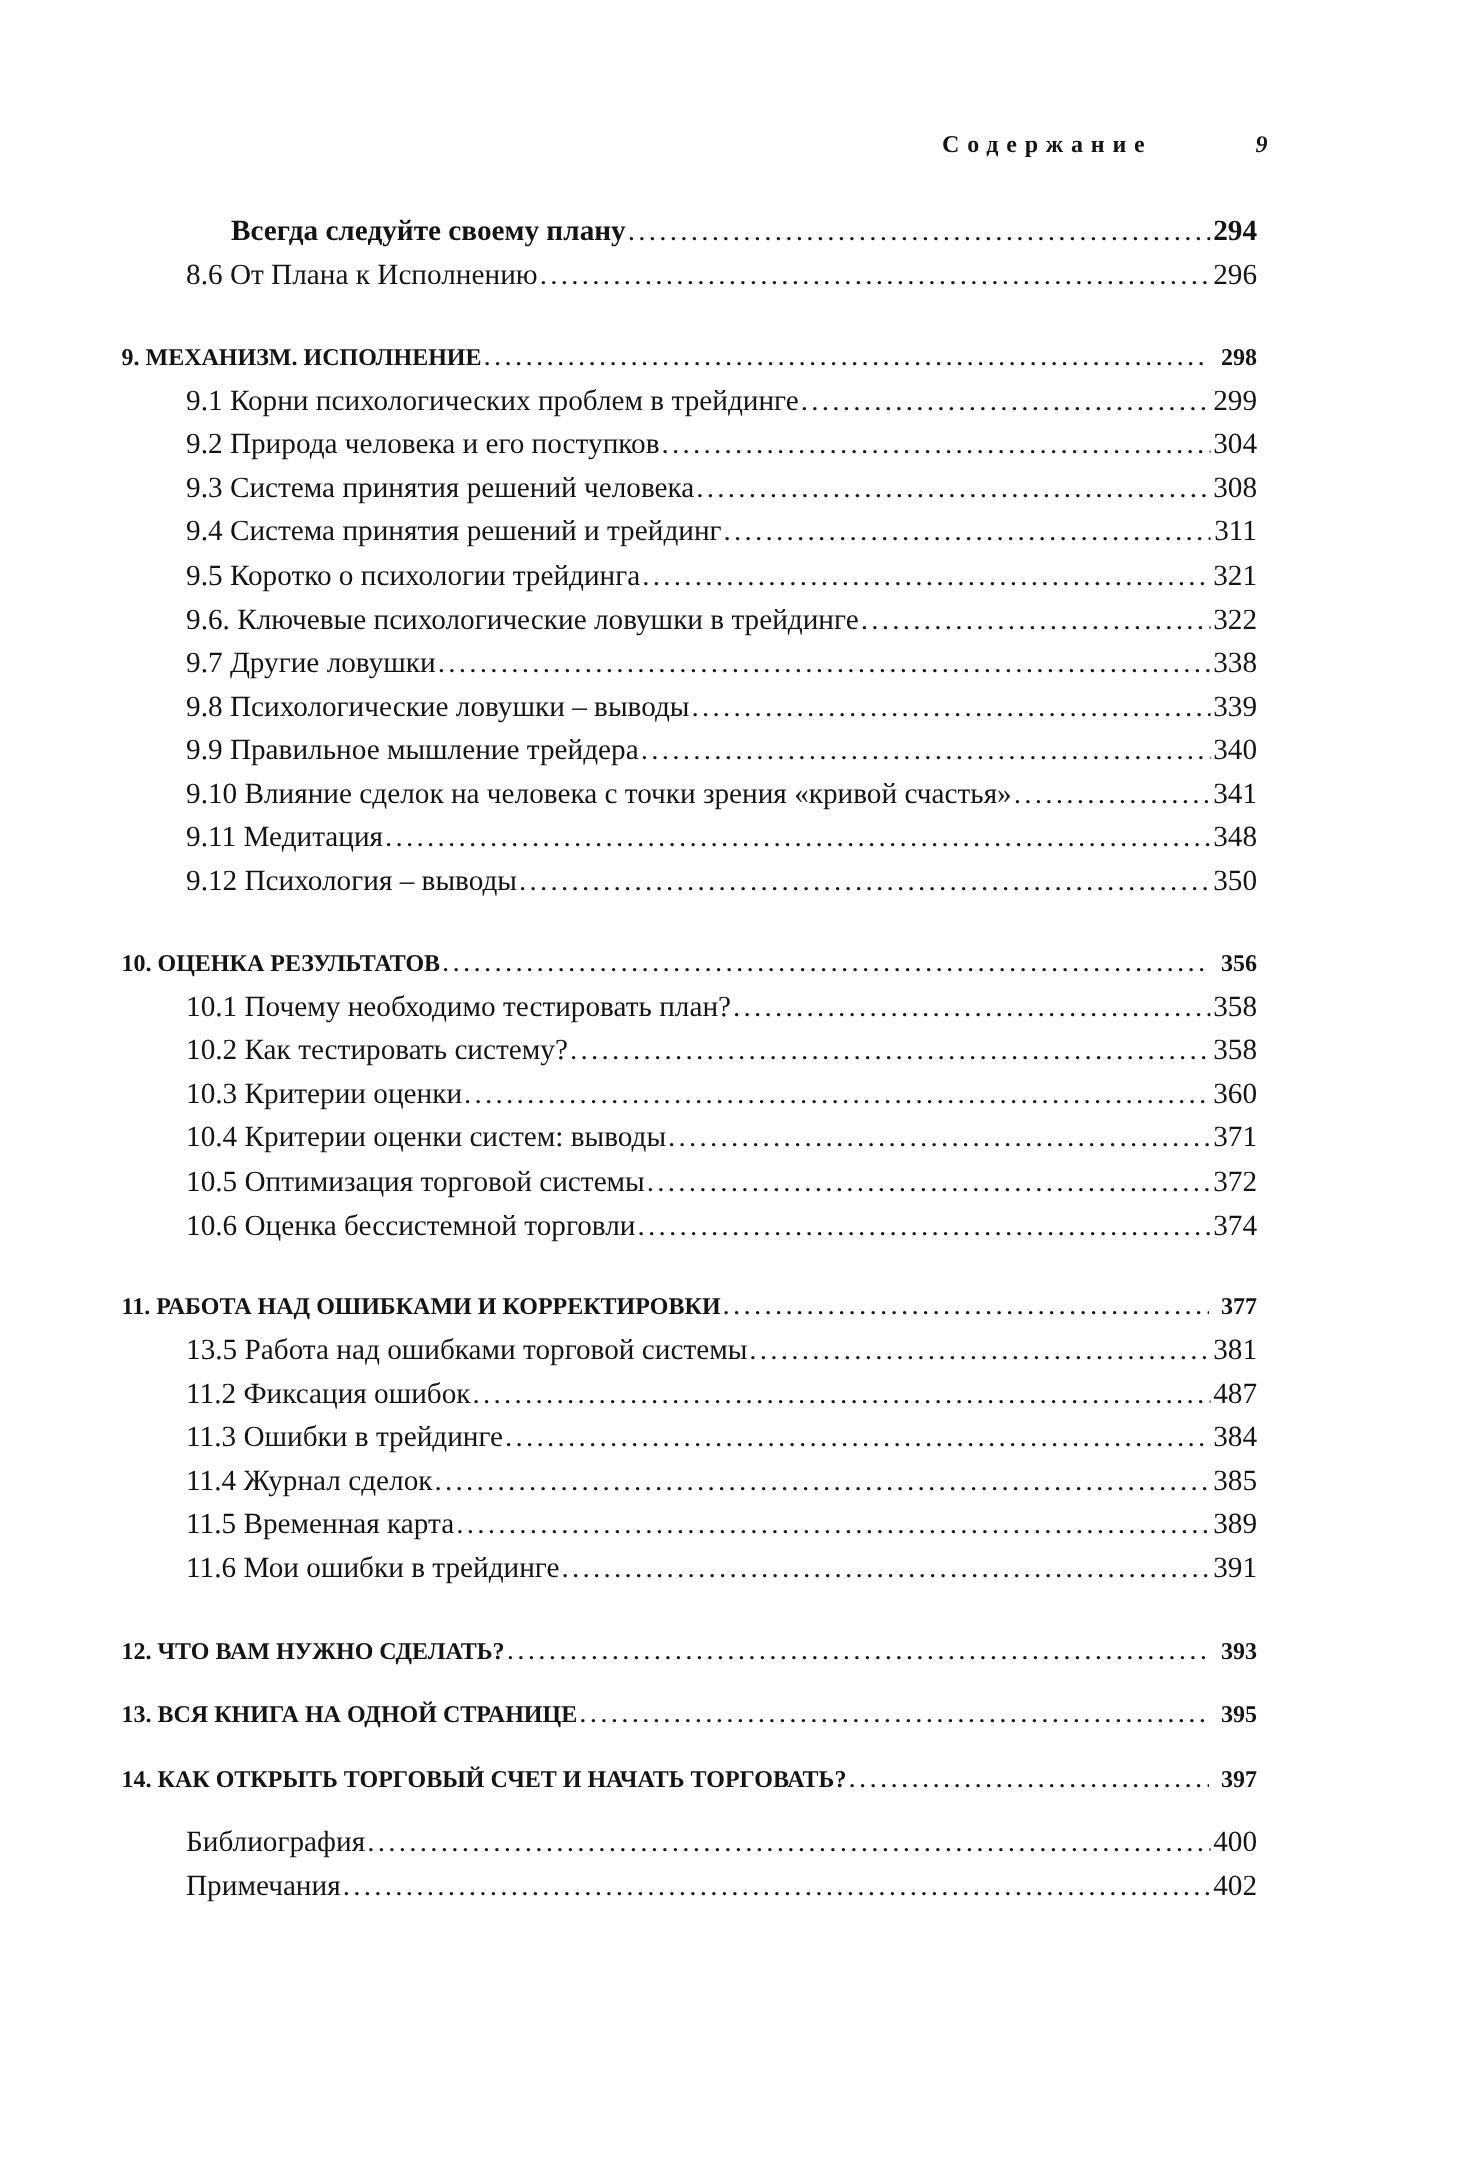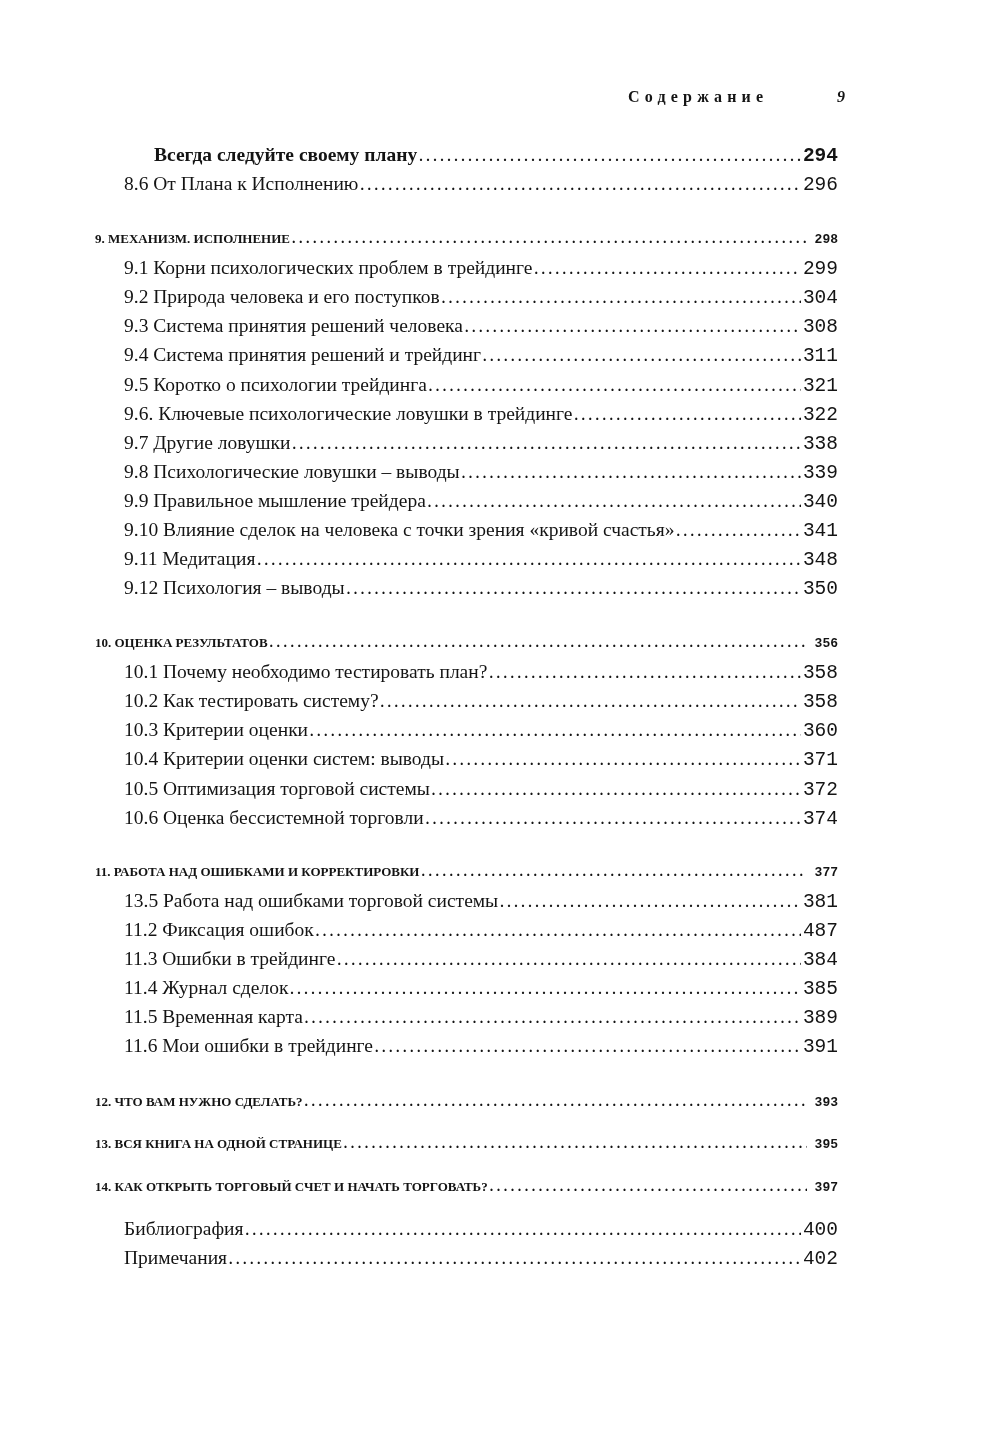--- a/index.html
+++ b/index.html
@@ -19,34 +19,34 @@
     position: absolute; left: 833px; top: 0;
     font-size: 16px; font-weight: bold; font-style: italic;
   }
   .toc { position: absolute; left: 0; top: 0; width: 986px; }
   .row {
     position: absolute; display: flex; align-items: baseline;
     right: 148px; height: 26px; line-height: 26px; font-size: 19.5px;
     white-space: nowrap;
   }
   .row.sub { left: 124px; }
-  .row.chap { left: 95px; font-weight: bold; font-size: 13px; }
+  .row.chap { left: 81px; font-weight: bold; font-size: 16px; }
   .row.top-sub { left: 154px; font-weight: bold; }
   .row.back { left: 124px; }
   .row .label { flex: 0 0 auto; }
   .row .leader {
     flex: 1 1 auto; overflow: hidden; margin: 0 2px;
     letter-spacing: 4.6px; font-weight: bold;
   }
   .row .leader::before {
     content: ". . . . . . . . . . . . . . . . . . . . . . . . . . . . . . . . . . . . . . . . . . . . . . . . . . . . . . . . . . . . . . . . . . . . . . . . . . . . . . . . . . . . . . . . . . . . . . . . . . . . . . . . . . . . . . . .";
     letter-spacing: 0; word-spacing: 0;
     font-size: 14px;
   }
-  .row .page { flex: 0 0 auto; text-align: left; font-family: Liberation Mono, monospace; }
+  .row .page { flex: 0 0 auto; text-align: left; }
   .row.chap .page { margin-left: 6px; }
 </style>
 </head>
 <body>
 
 <div class="running-head">
   <span class="rh-title">Содержание</span>
   <span class="rh-page">9</span>
 </div>
 

